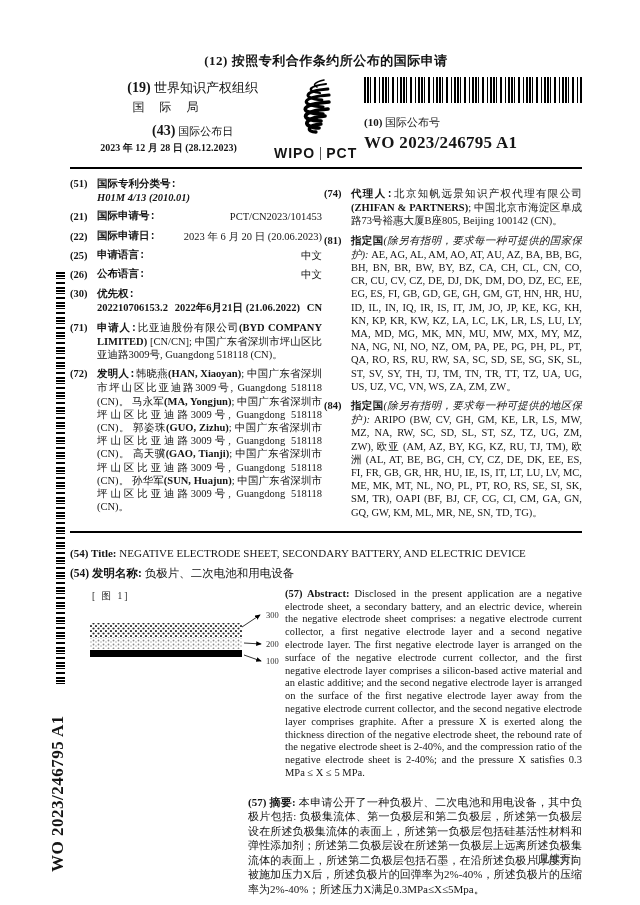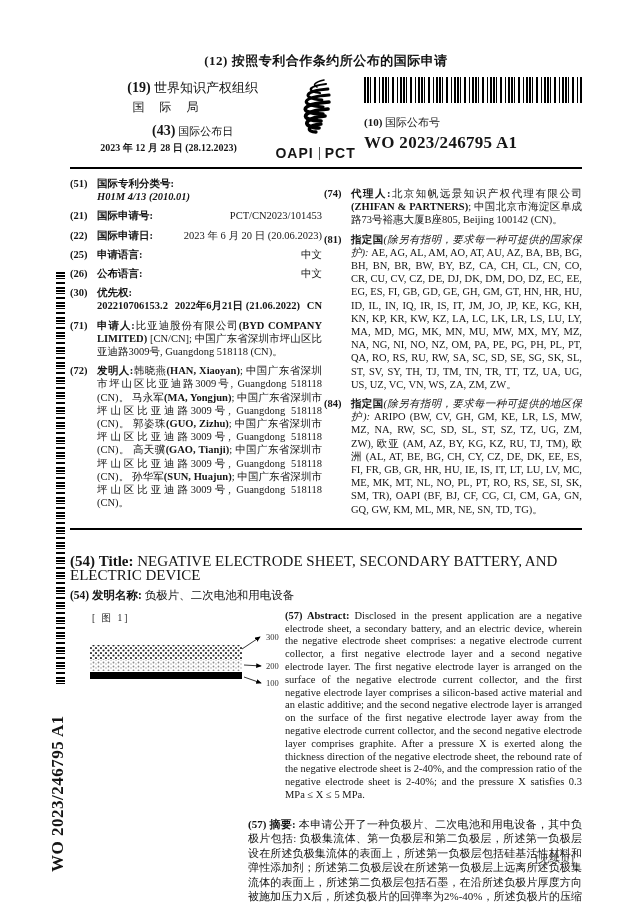--- a/index.html
+++ b/index.html
@@ -46,29 +46,29 @@
   .pubnum-val { font-size:17px; font-weight:bold; margin-top:3px; letter-spacing:.3px; }
 
   .rule { border:0; border-top:2.5px solid #000; margin-top:6px; }
 
   
   .biblio { display:flex; gap:2px; padding-top:8px; min-height:348px; }
   .bcol-l { width:252px; }
   .bcol-r { flex:1;margin-top:10px; }
   .field { position:relative; padding-left:27px; font-size:10.5px; line-height:13.2px; margin-bottom:6px; text-align:justify; }
   .fcode { position:absolute; left:0; top:0; font-weight:bold; }
-  .flabel { font-weight:bold; }
+  .flabel { font-weight:bold;font-family:Liberation Mono, monospace; }
   .row2 { display:flex; justify-content:space-between; }
   .ipc-val { font-weight:bold; font-style:italic; }
   .bval { font-weight:normal; }
   .prio-line { display:flex; justify-content:space-between; font-weight:bold; }
   .note { font-style:italic; font-weight:normal; }
 
   
-  .title-line { font-size:15px; margin-top:24px; line-height:14px; }
+  .title-line { font-size:11px; margin-top:13px; line-height:14px; }
   .title-line .tcode { font-weight:bold; }
   .title-zh { font-size:11.5px; margin-top:6px; }
 
   
   .abstract-section { position:relative; margin-top:8px; min-height:240px; }
   .figure-box { position:absolute; left:12px; top:2px; width:200px; }
   .fig-caption { font-size:9.5px; letter-spacing:2px; color:#222; margin-left:10px; margin-bottom:4px; }
   .abstract-en { margin-left:215px; font-size:10.5px; line-height:12.8px; text-align:justify; }
   .abstract-zh { margin-left:178px; margin-top:15px; font-size:11px; line-height:14.5px; text-align:justify; }
   .abstract-en b, .abstract-zh b { font-weight:bold; }
@@ -111,21 +111,21 @@
               <path d="M47 7 C30 9 26 14 41 16" stroke-width="2.2"></path>
               <path d="M49 12 C26 14 21 21 43 23" stroke-width="2.8"></path>
               <path d="M50 18 C24 20 18 28 44 30" stroke-width="3.2"></path>
               <path d="M50 25 C22 27 17 36 44 37" stroke-width="3.5"></path>
               <path d="M49 32 C22 34 19 43 42 44" stroke-width="3.7"></path>
               <path d="M46 39 C24 41 22 50 40 51" stroke-width="3.7"></path>
               <path d="M42 47 C28 48 27 55 37 55" stroke-width="3.3"></path>
             </g>
           </svg>
           <div class="logo-text">
-            <span>OAPI</span>
+            <span>WIPO</span>
             <span class="logo-sep"></span>
             <span>PCT</span>
           </div>
         </div>
 
         <div class="h-pub">
           <div class="barcode-h"></div>
           <div class="pubnum-label">
             <b>(10)</b>
             <span>国际公布号</span>

